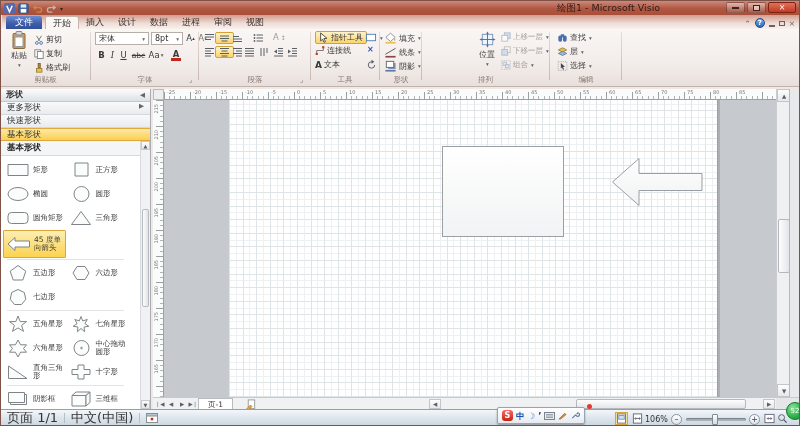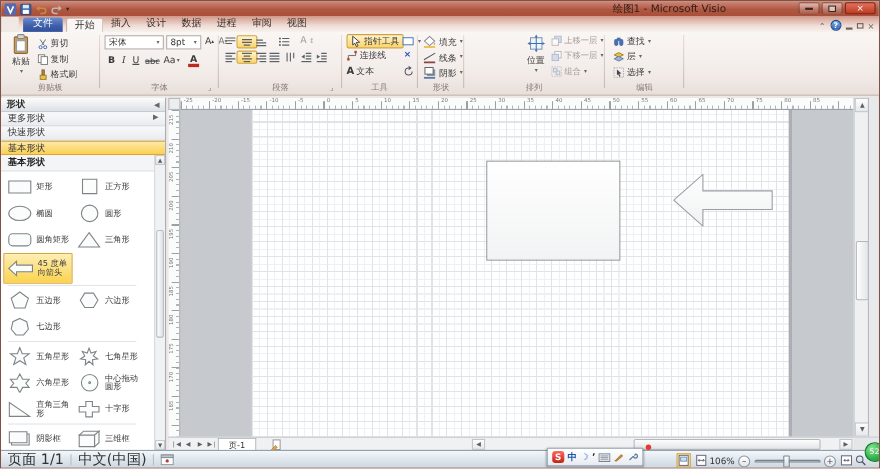--- a/index.html
+++ b/index.html
@@ -9,21 +9,21 @@
 #titlebar{position:absolute;left:0;top:0;right:0;height:14px;background:linear-gradient(#cd8a7a,#b05742 55%,#a84e39);display:flex;align-items:center;padding:0 3px;gap:3px}
 .qico{width:11px;height:11px;display:inline-block}
 .qdd{font-size:6px;color:#3a241e}
 #title-text{position:absolute;left:556px;top:1px;font-size:9.5px;color:#2e1c16}
 #winbtns{position:absolute;right:3px;top:1px;display:flex;gap:2px}
 .wbtn{width:19px;height:11px;display:flex;align-items:center;justify-content:center;border:1px solid rgba(60,20,10,.45);border-radius:2px;background:linear-gradient(rgba(255,255,255,.45),rgba(255,255,255,.08));font-size:8px;color:#3a241e}
 .wbtn.close{width:28px;background:linear-gradient(#e2705c,#c03b22);color:#fff;border-color:#7c2314}
 .g-min{width:7px;height:2px;background:#3a241e}
 .g-rest{width:7px;height:6px;border:1px solid #3a241e;background:rgba(255,255,255,.5)}
 
-#tabsrow{position:absolute;left:16px;top:14px;right:0;height:14px;background:linear-gradient(#d8a röt496,#efdcd5)}
+#tabsrow{position:absolute;left:1px;top:14px;right:0;height:14px;background:linear-gradient(#d8a röt496,#efdcd5)}
 #tabsrow{background:linear-gradient(#d49c8d,#efddd6 60%,#f7f1ee)}
 .tabs{position:absolute;left:4px;bottom:0;display:flex;align-items:flex-end}
 .tab{height:13px;line-height:13px;padding:0 7px;font-size:9px;color:#3b2f2a}
 .tab.file{background:linear-gradient(#6c8cd0,#3c5da9 60%,#33509a);color:#fff;border-radius:2.5px 2.5px 0 0;margin-right:3px;padding:0 9px}
 .tab.active{background:#f9f6f4;border:1px solid #c9b4ab;border-bottom:none;border-radius:2.5px 2.5px 0 0;color:#333}
 #minictrl{position:absolute;right:4px;bottom:1px;display:flex;gap:4px;align-items:center}
 .mc{font-size:7.5px;color:#6b625d}
 .helpc{width:10px;height:10px;border-radius:50%;background:linear-gradient(#7ab0e8,#2f66b5);color:#fff;font-size:7px;font-weight:bold;display:flex;align-items:center;justify-content:center;border:1px solid #1f4c8e}
 .g-min2{width:6px;height:2px;background:#6b625d;margin-top:5px}
 .g-rest2{width:6px;height:5px;border:1px solid #6b625d}

